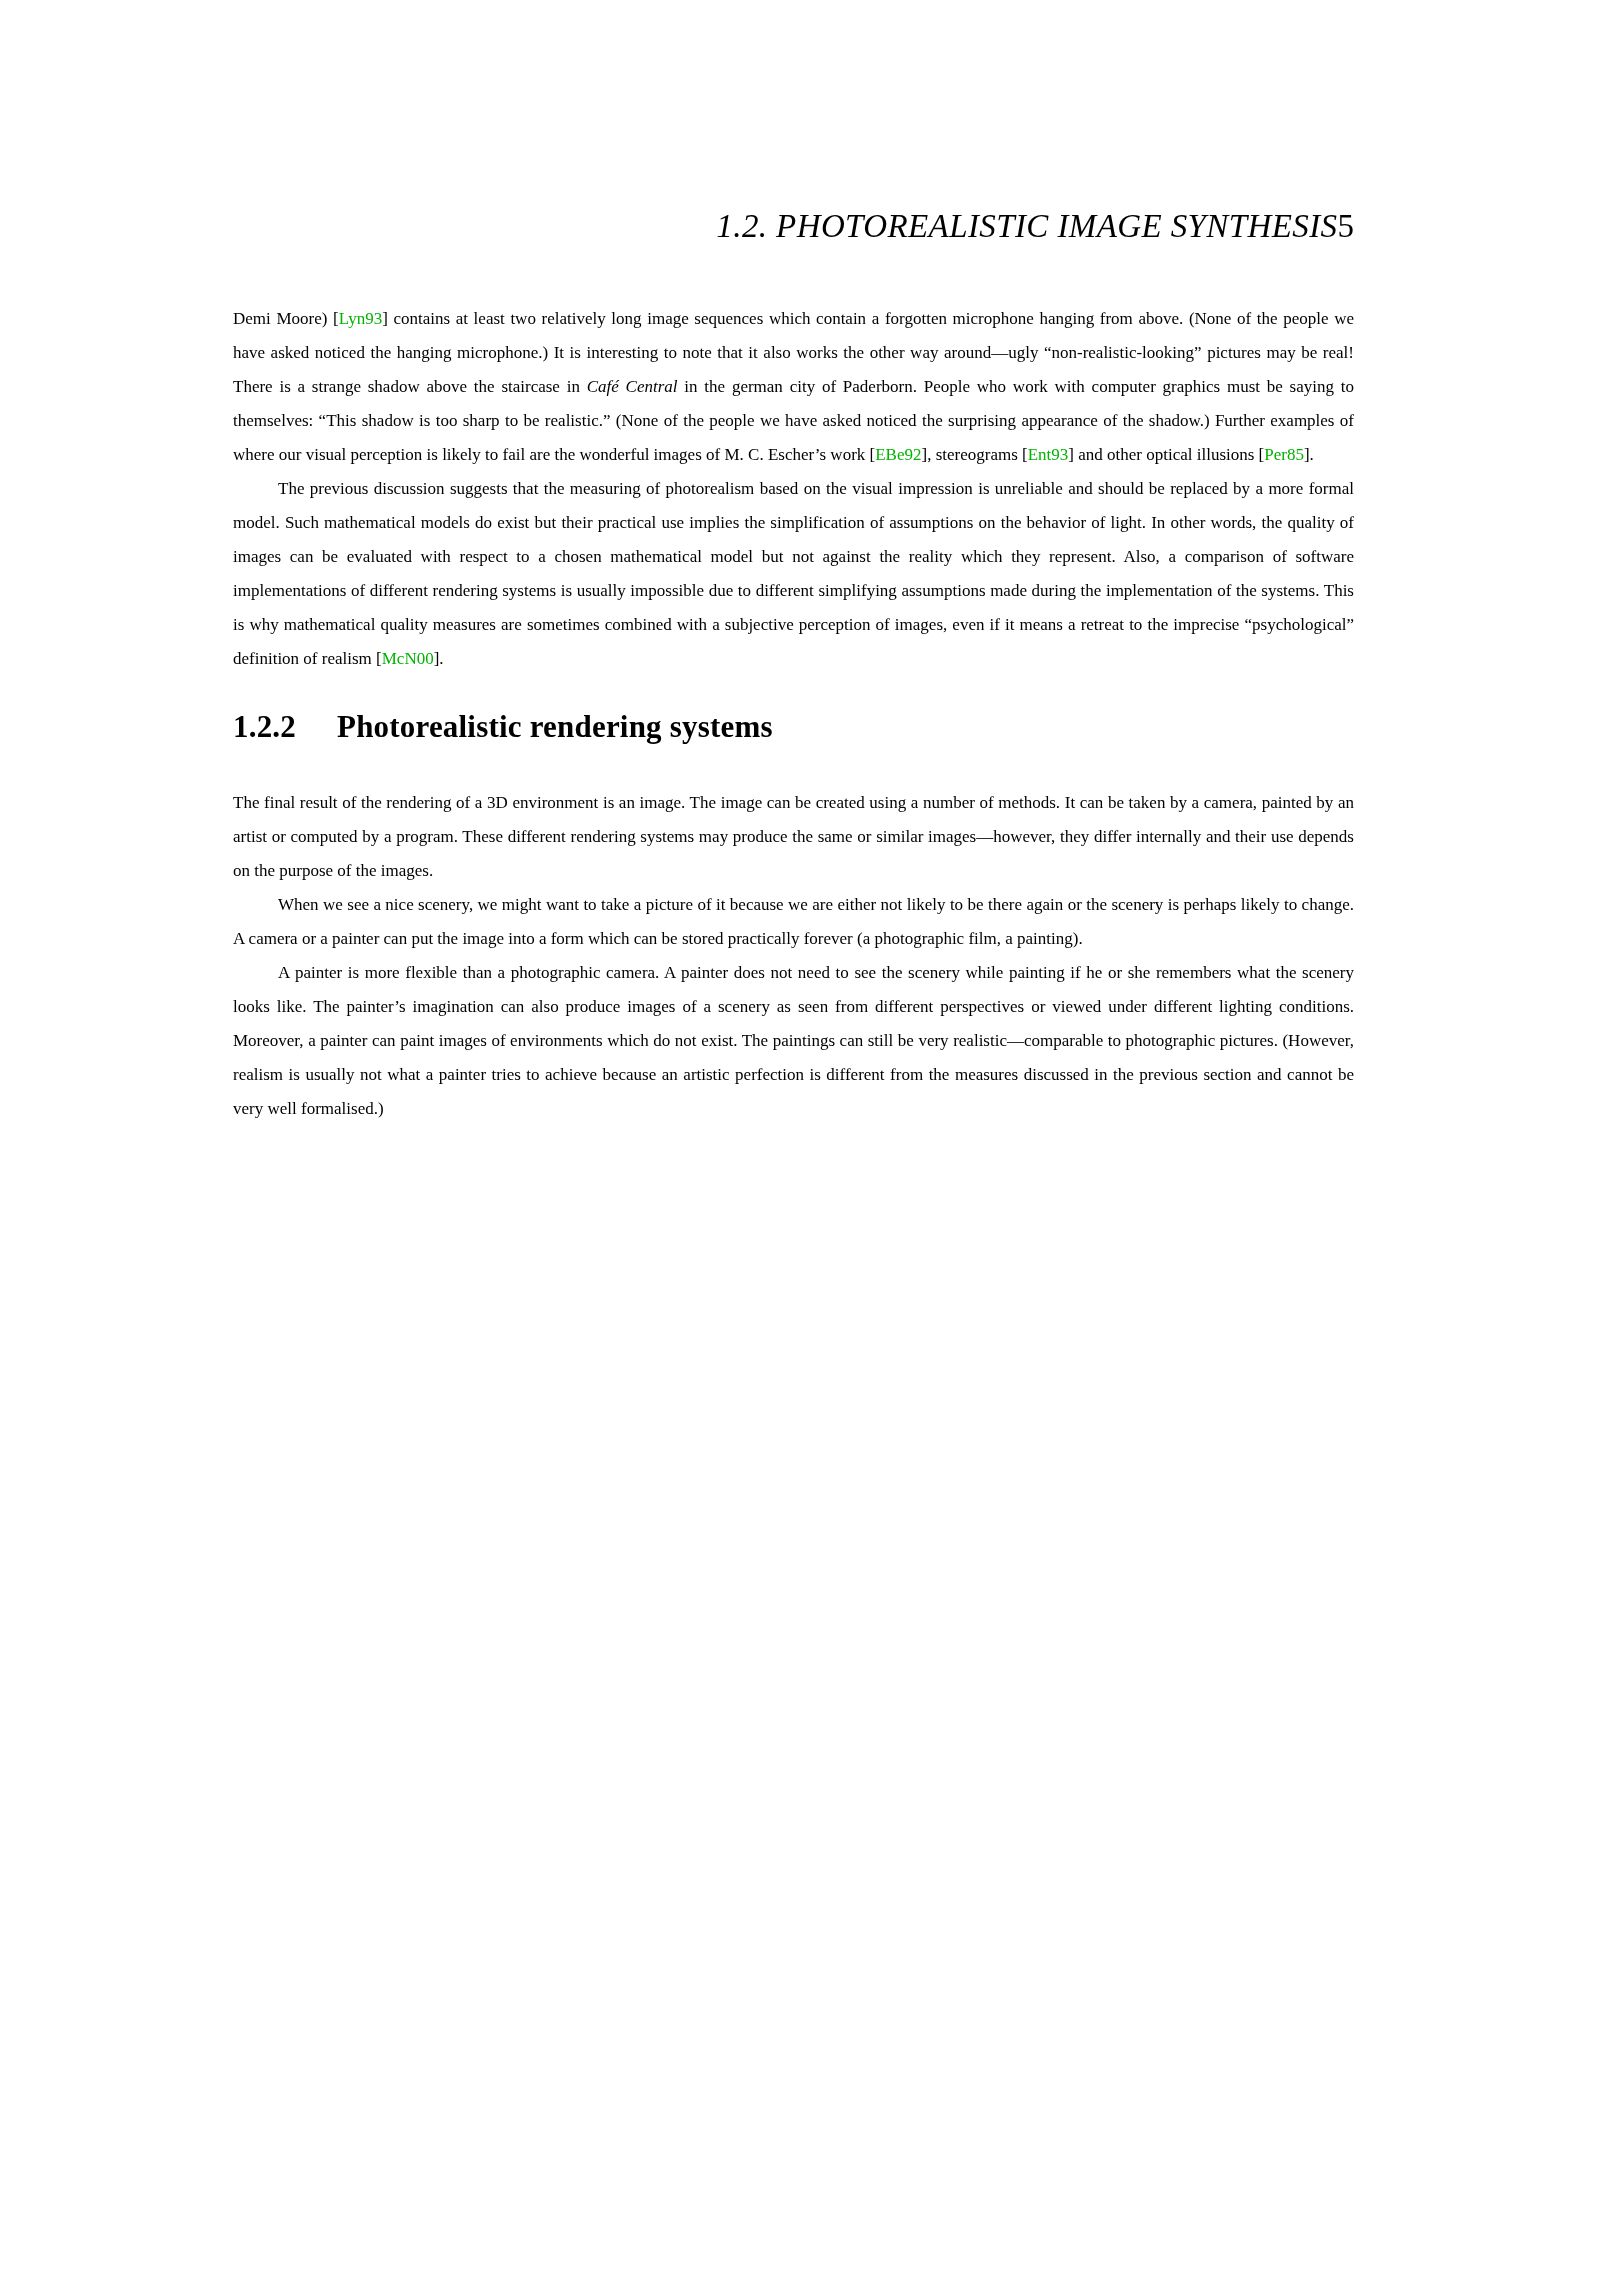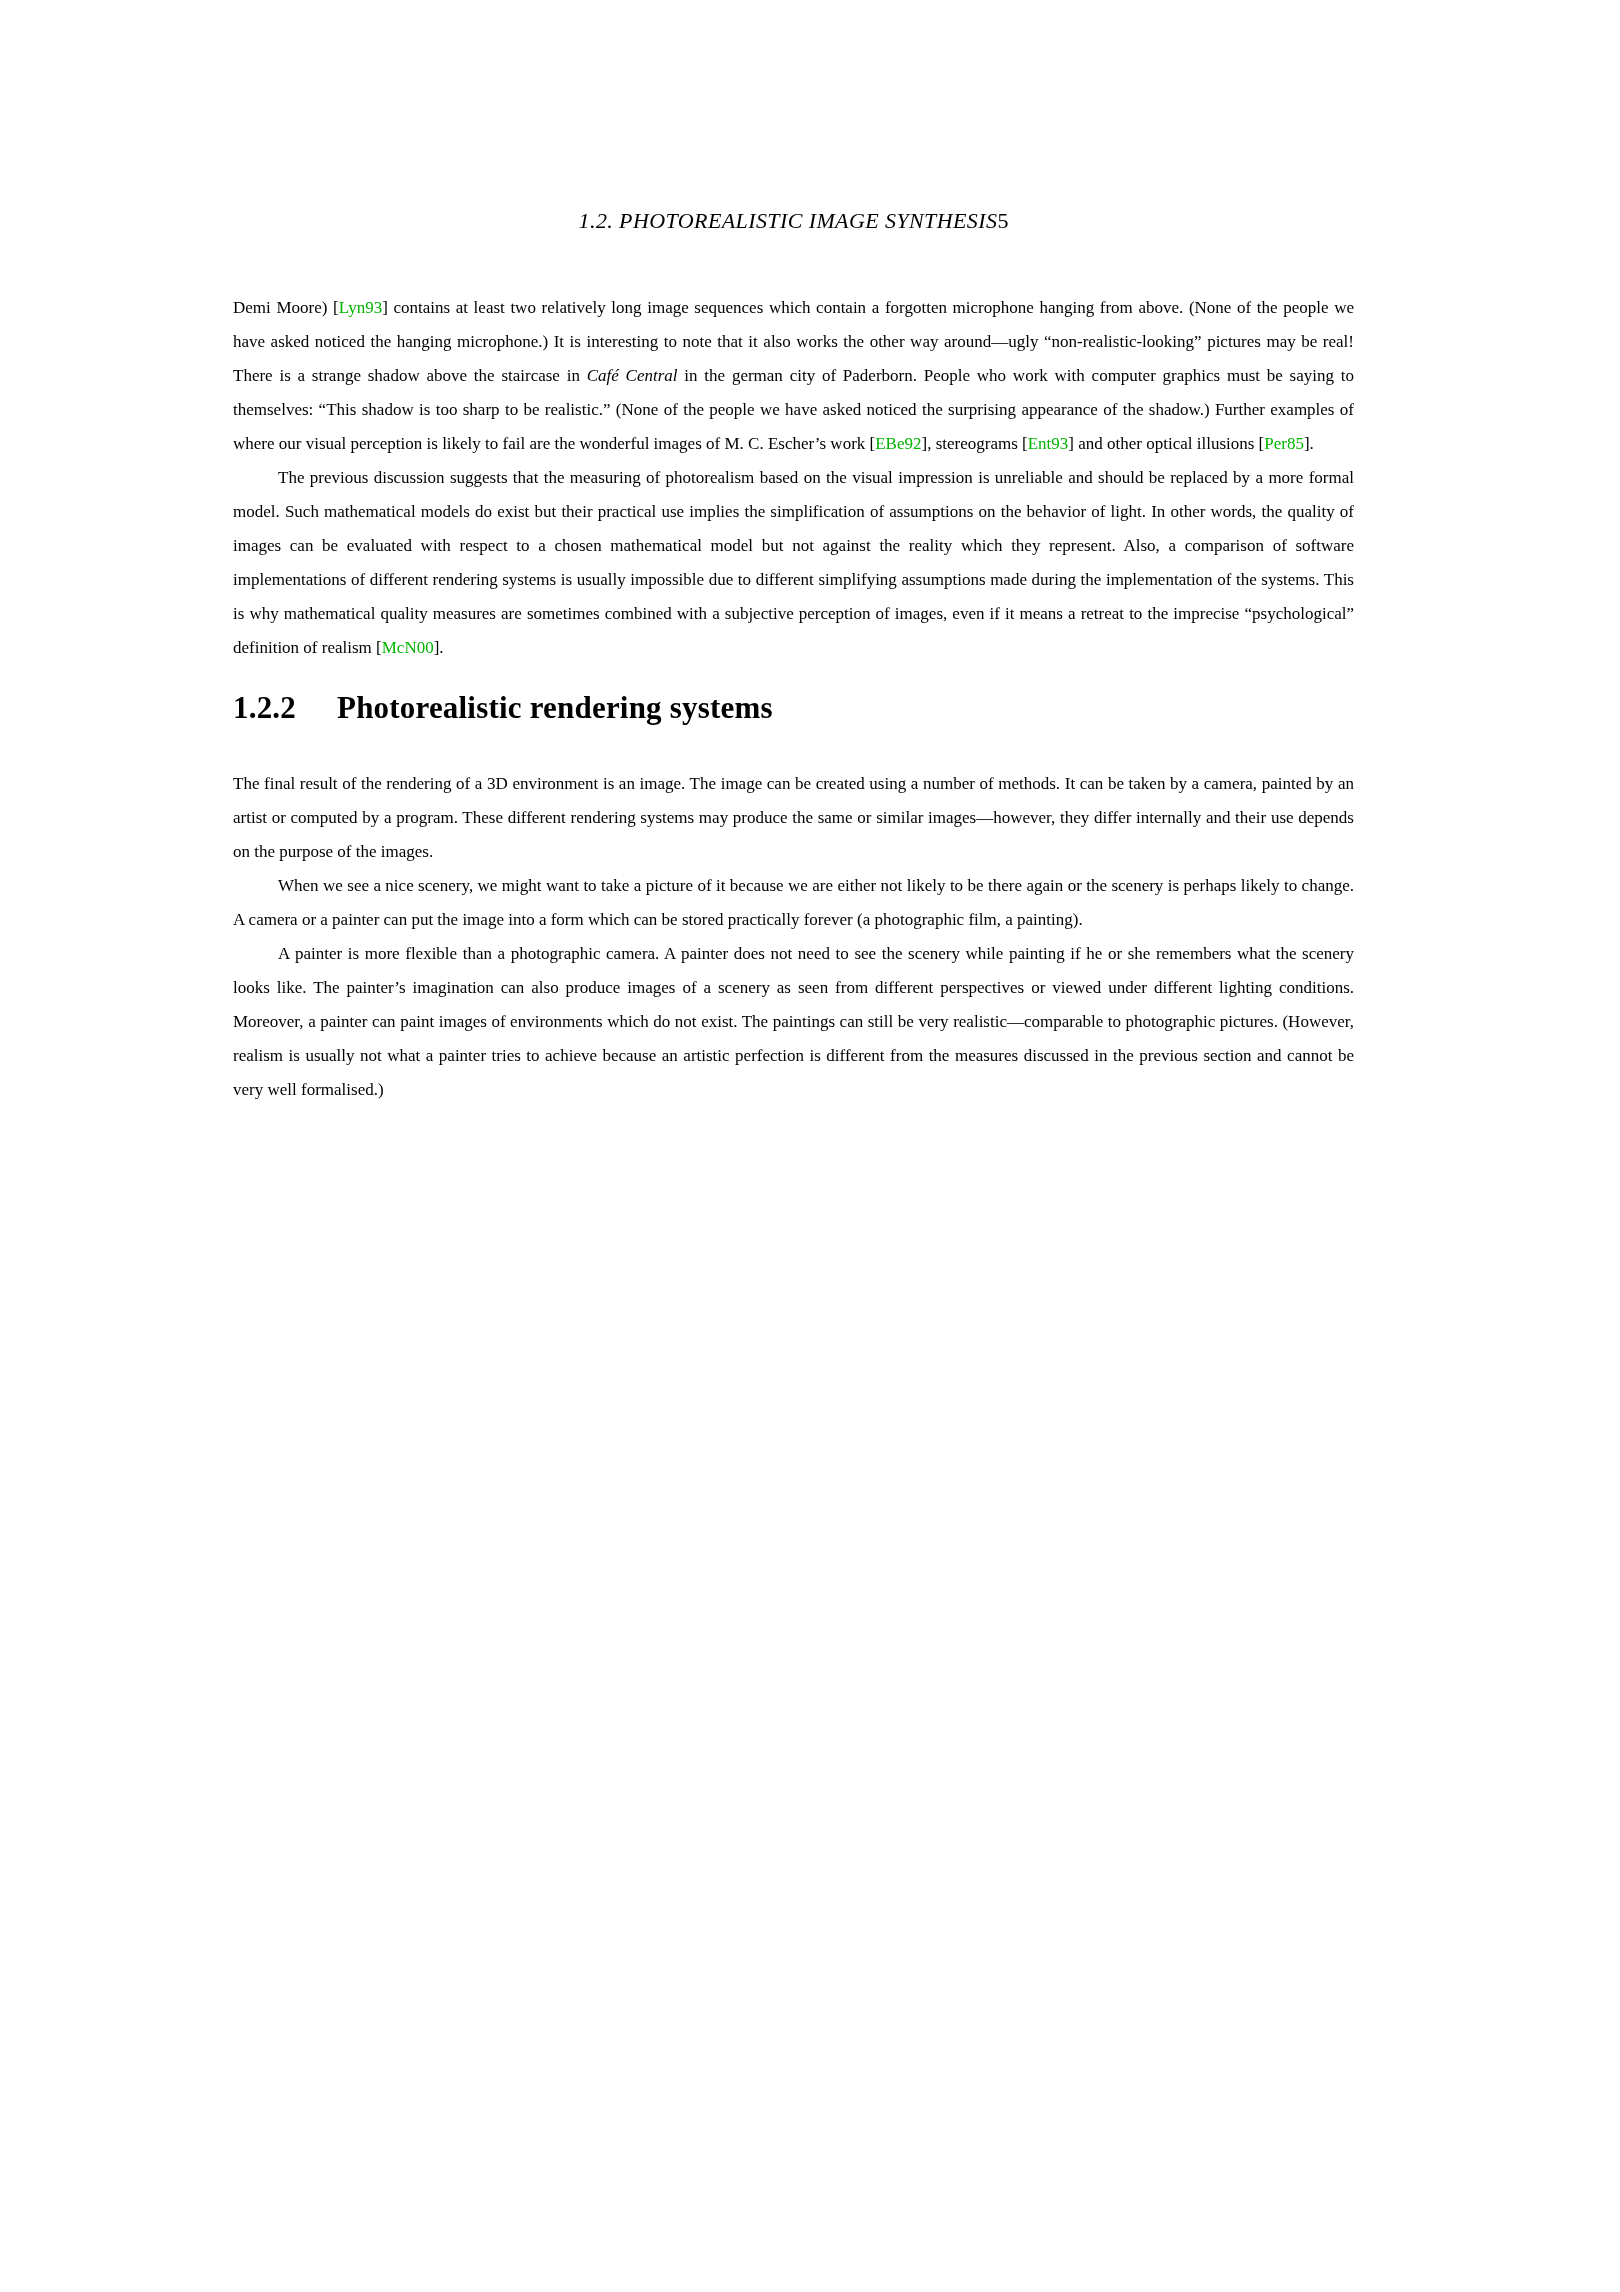--- a/index.html
+++ b/index.html
@@ -12,23 +12,23 @@
     position: relative;
   }
   .page {
     width: 1620px;
     height: 2293px;
     padding: 208px 266px 0 233px;
     background: #ffffff;
   }
   .running-header {
     display: flex;
-    justify-content: center;
+    justify-content: flex-end;
     align-items: baseline;
-    font-size: 22px;
+    font-size: 33px;
     margin-bottom: 57px;
   }
   .running-title {
     font-style: italic;
     letter-spacing: 0.4px;
   }
   .running-pagenum {
     font-style: normal;
   }
   .body-text p.para {
@@ -43,21 +43,21 @@
   }
   .cite {
     cursor: pointer;
   }
   .italic {
     font-style: italic;
   }
   h2.section-heading {
     font-size: 31px;
     font-weight: bold;
-    margin-top: 25px;
+    margin-top: 33px;
     margin-bottom: 41px;
     letter-spacing: 0.2px;
   }
   .sec-num {
     margin-right: 41px;
   }
 </style>
 </head>
 <body>
 

